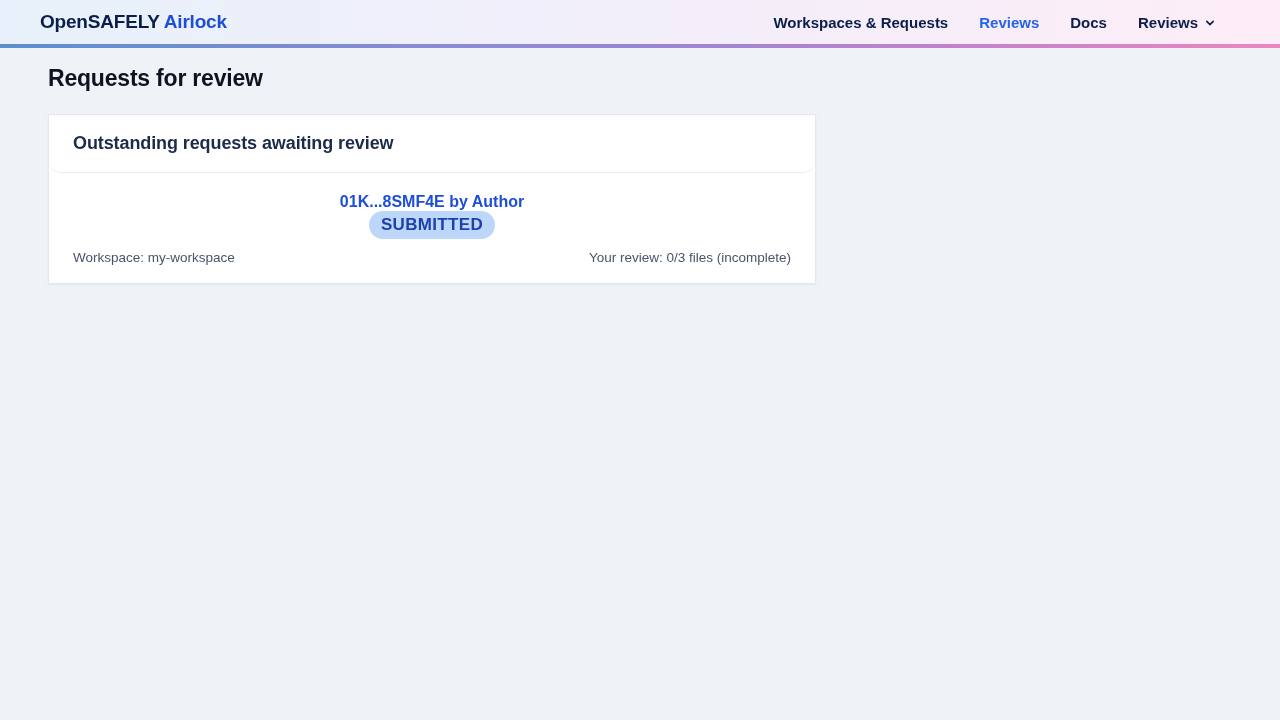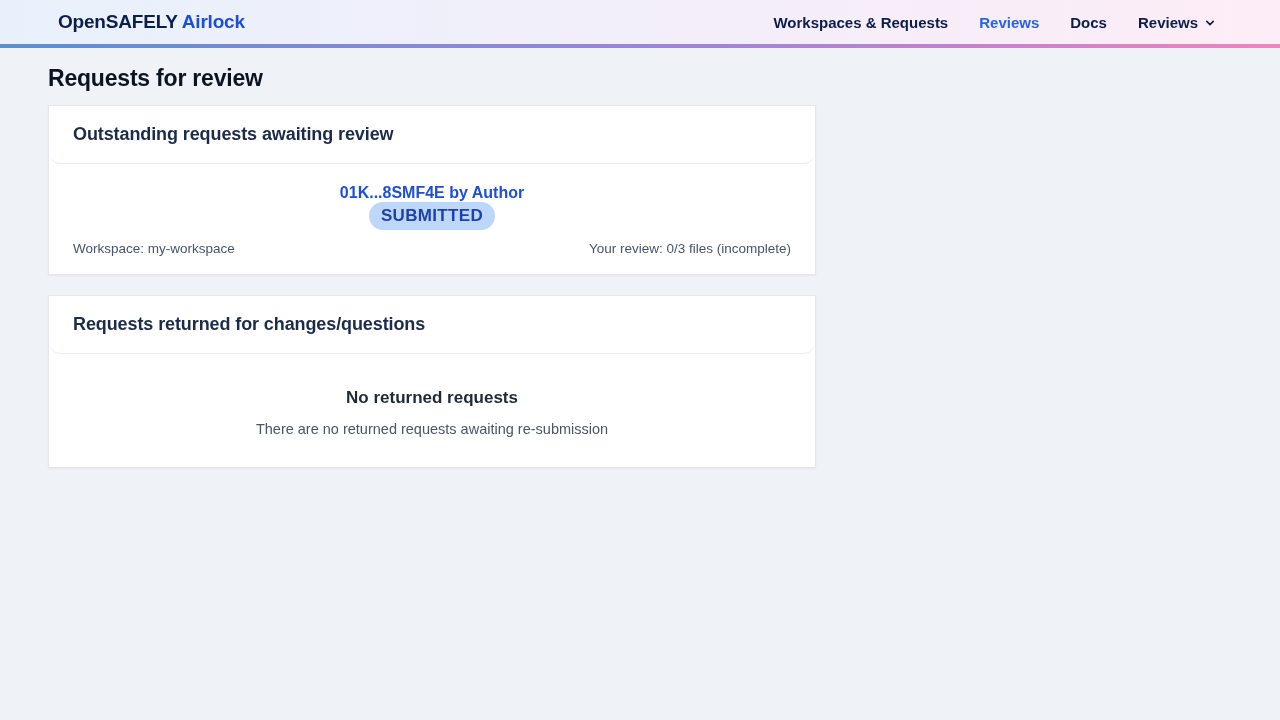--- a/index.html
+++ b/index.html
@@ -13,21 +13,20 @@
   
   .header {
     background: linear-gradient(90deg, #e8f1fb 0%, #f2eefa 50%, #fdedf6 100%);
   }
   .header-row {
     height: 44px;
     display: flex;
     align-items: center;
     justify-content: space-between;
     padding: 0 64px 0 40px;
-    margin-left: 18px;
   }
   .brand {
     font-size: 19px;
     font-weight: 800;
     letter-spacing: -0.2px;
     color: var(--brand-dark, #0b1e4b);
     text-decoration: none;
     white-space: nowrap;
     cursor: pointer;
   }
@@ -55,21 +54,21 @@
     background: linear-gradient(90deg, #5b8fce 0%, #8a8ad5 35%, #9b85d6 52%, #c382cb 75%, #ec86c0 100%);
   }
 
   
   .main { padding: 17px 48px 0 48px; }
   .page-title {
     font-size: 23px;
     font-weight: 800;
     letter-spacing: -0.2px;
     color: #0d1321;
-    margin-bottom: 13px;
+    margin-bottom: 22px;
   }
   .card {
     width: 768px;
     background: #ffffff;
     border: 1px solid #e4e8ee;
     box-shadow: 0 1px 2px rgba(16,24,40,0.05);
   }
   .card + .card { margin-top: 20px; }
   .card-header {
     padding: 18px 24px;
@@ -176,22 +175,13 @@
         <a class="request-link">01K...8SMF4E by Author</a>
         <span class="badge">SUBMITTED</span>
       </div>
       <div class="request-meta">
         <span>Workspace: my-workspace</span>
         <span>Your review: 0/3 files (incomplete)</span>
       </div>
     </div>
   </section>
 
-  <section class="card">
-    <div class="card-header">
-      <h2>Requests returned for changes/questions</h2>
-    </div>
-    <div class="empty-state">
-      <div class="empty-title">No returned requests</div>
-      <div class="empty-subtitle">There are no returned requests awaiting re-submission</div>
-    </div>
-  </section>
 </main>
 
 </body></html>

